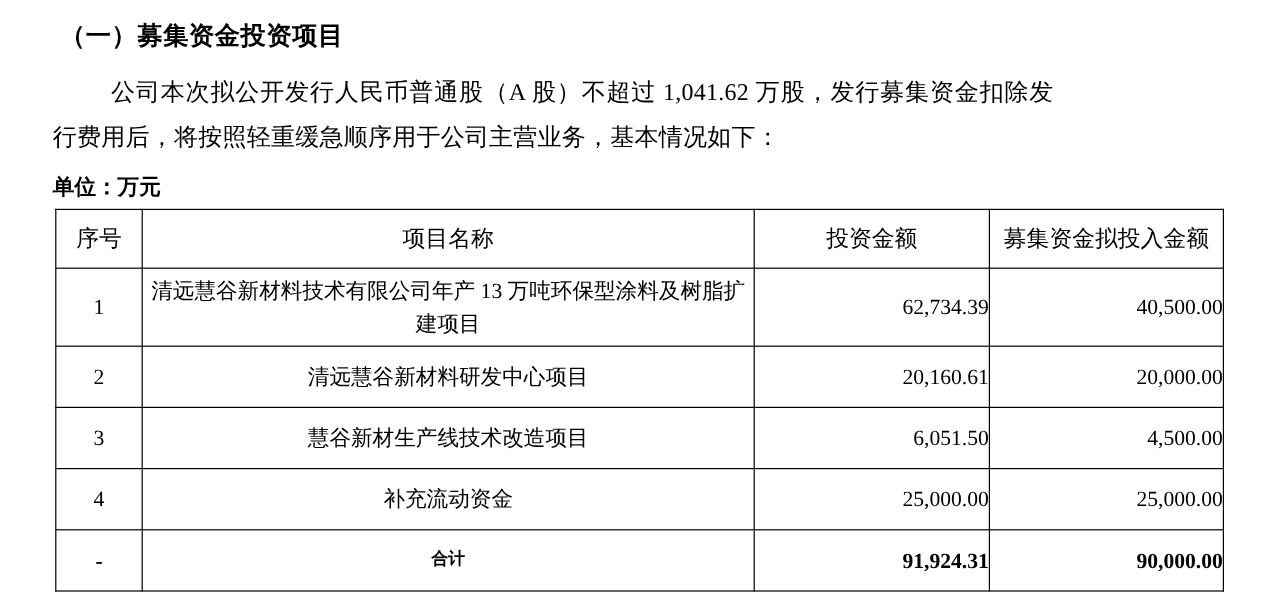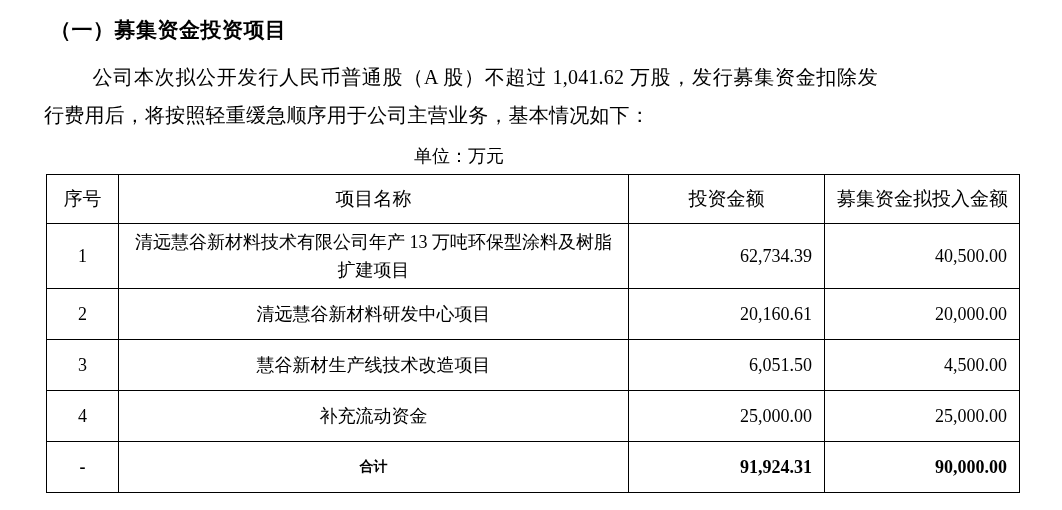--- a/index.html
+++ b/index.html
@@ -33,34 +33,35 @@
     text-align: justify;
     text-justify: inter-ideograph;
     margin: 0 0 0 0;
     letter-spacing: 0.2px;
   }
   .para .indent {
     display: inline-block;
     width: 48px;
   }
   .unit-line {
-    text-align: center;
+    text-align: left;
     font-size: 18px;
     margin: 10px 4px 6px 0;
+    font-weight: bold;
   }
   table.fund-table {
     border-collapse: collapse;
     width: 973px;
     margin-left: 2px;
     table-layout: fixed;
   }
   table.fund-table td, table.fund-table th {
     border: 1px solid #000000;
     font-size: 18px;
-    padding: 4px 12px;
+    padding: 4px 0;
     font-weight: normal;
     vertical-align: middle;
   }
   table.fund-table thead th {
     text-align: center;
     height: 40px;
     font-size: 19px;
   }
   .col-no   { width: 72px; }
   .col-name { width: 510px; }

